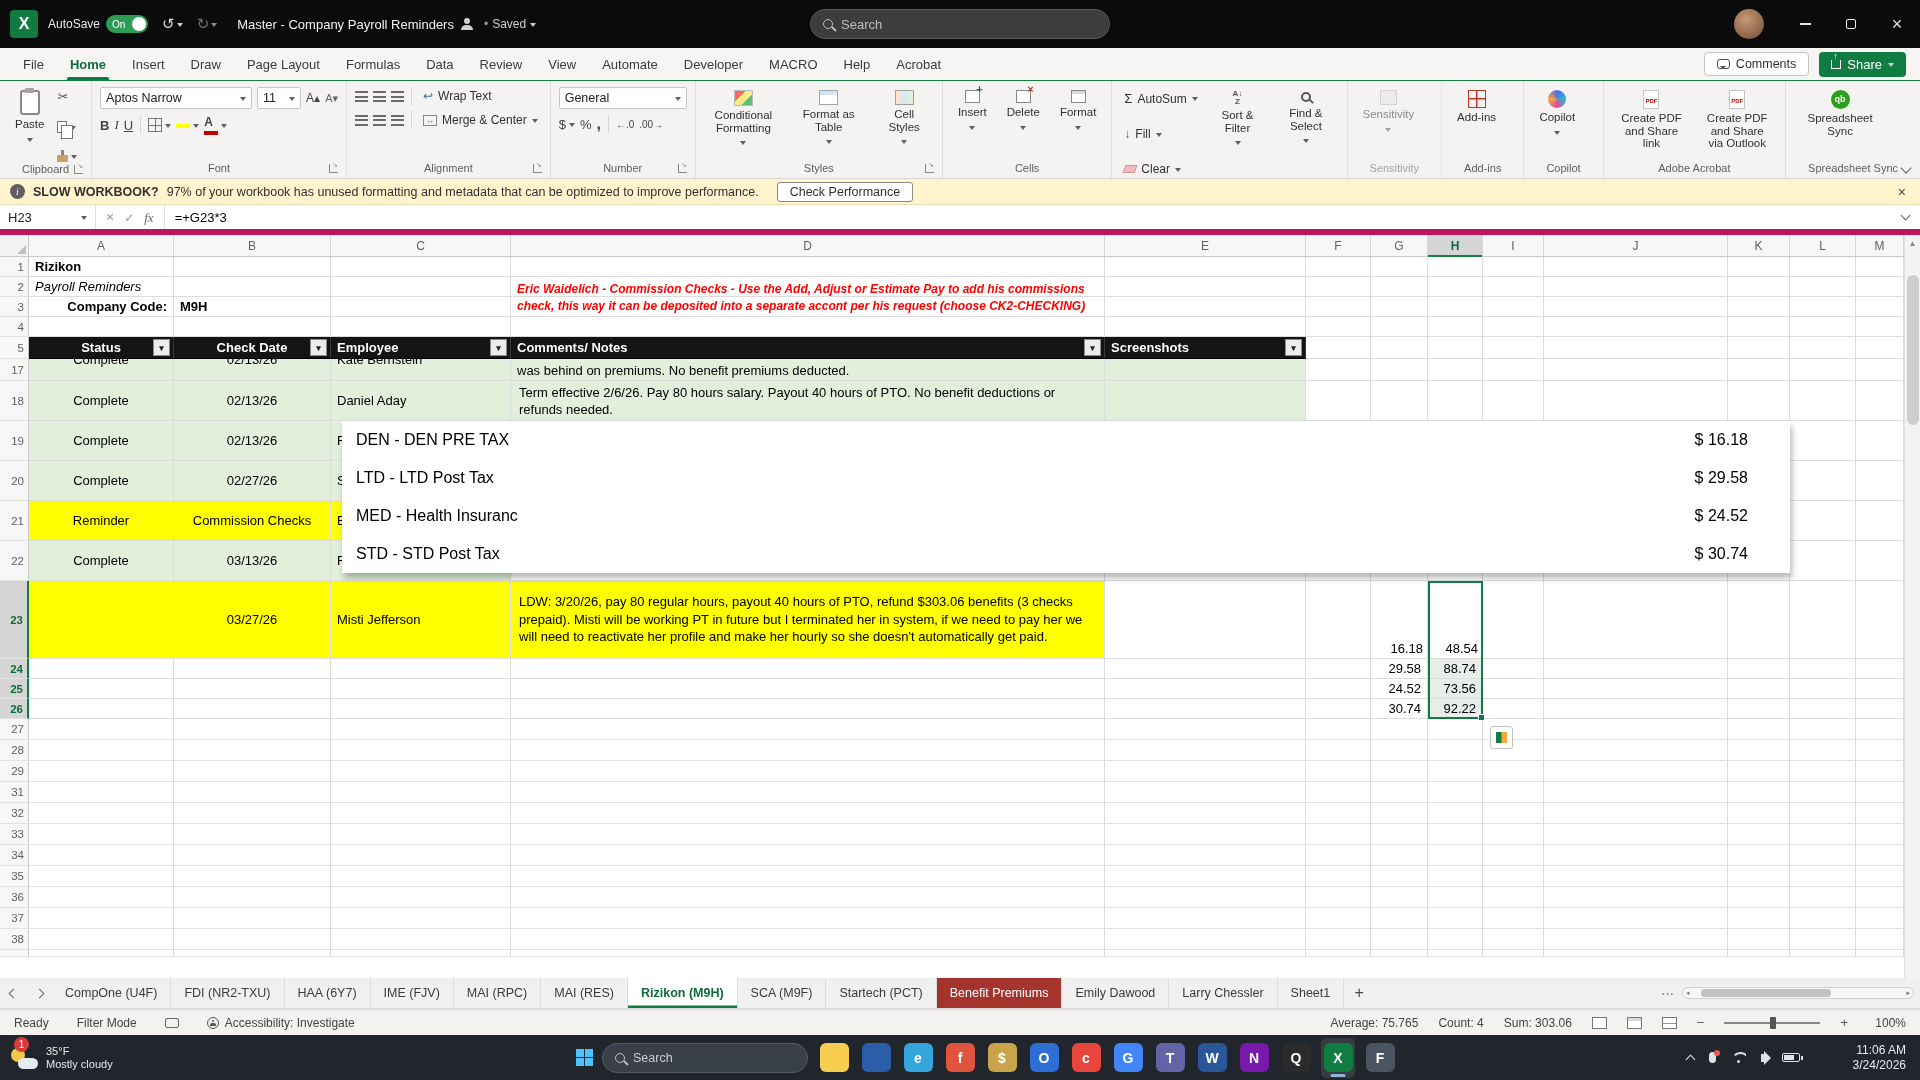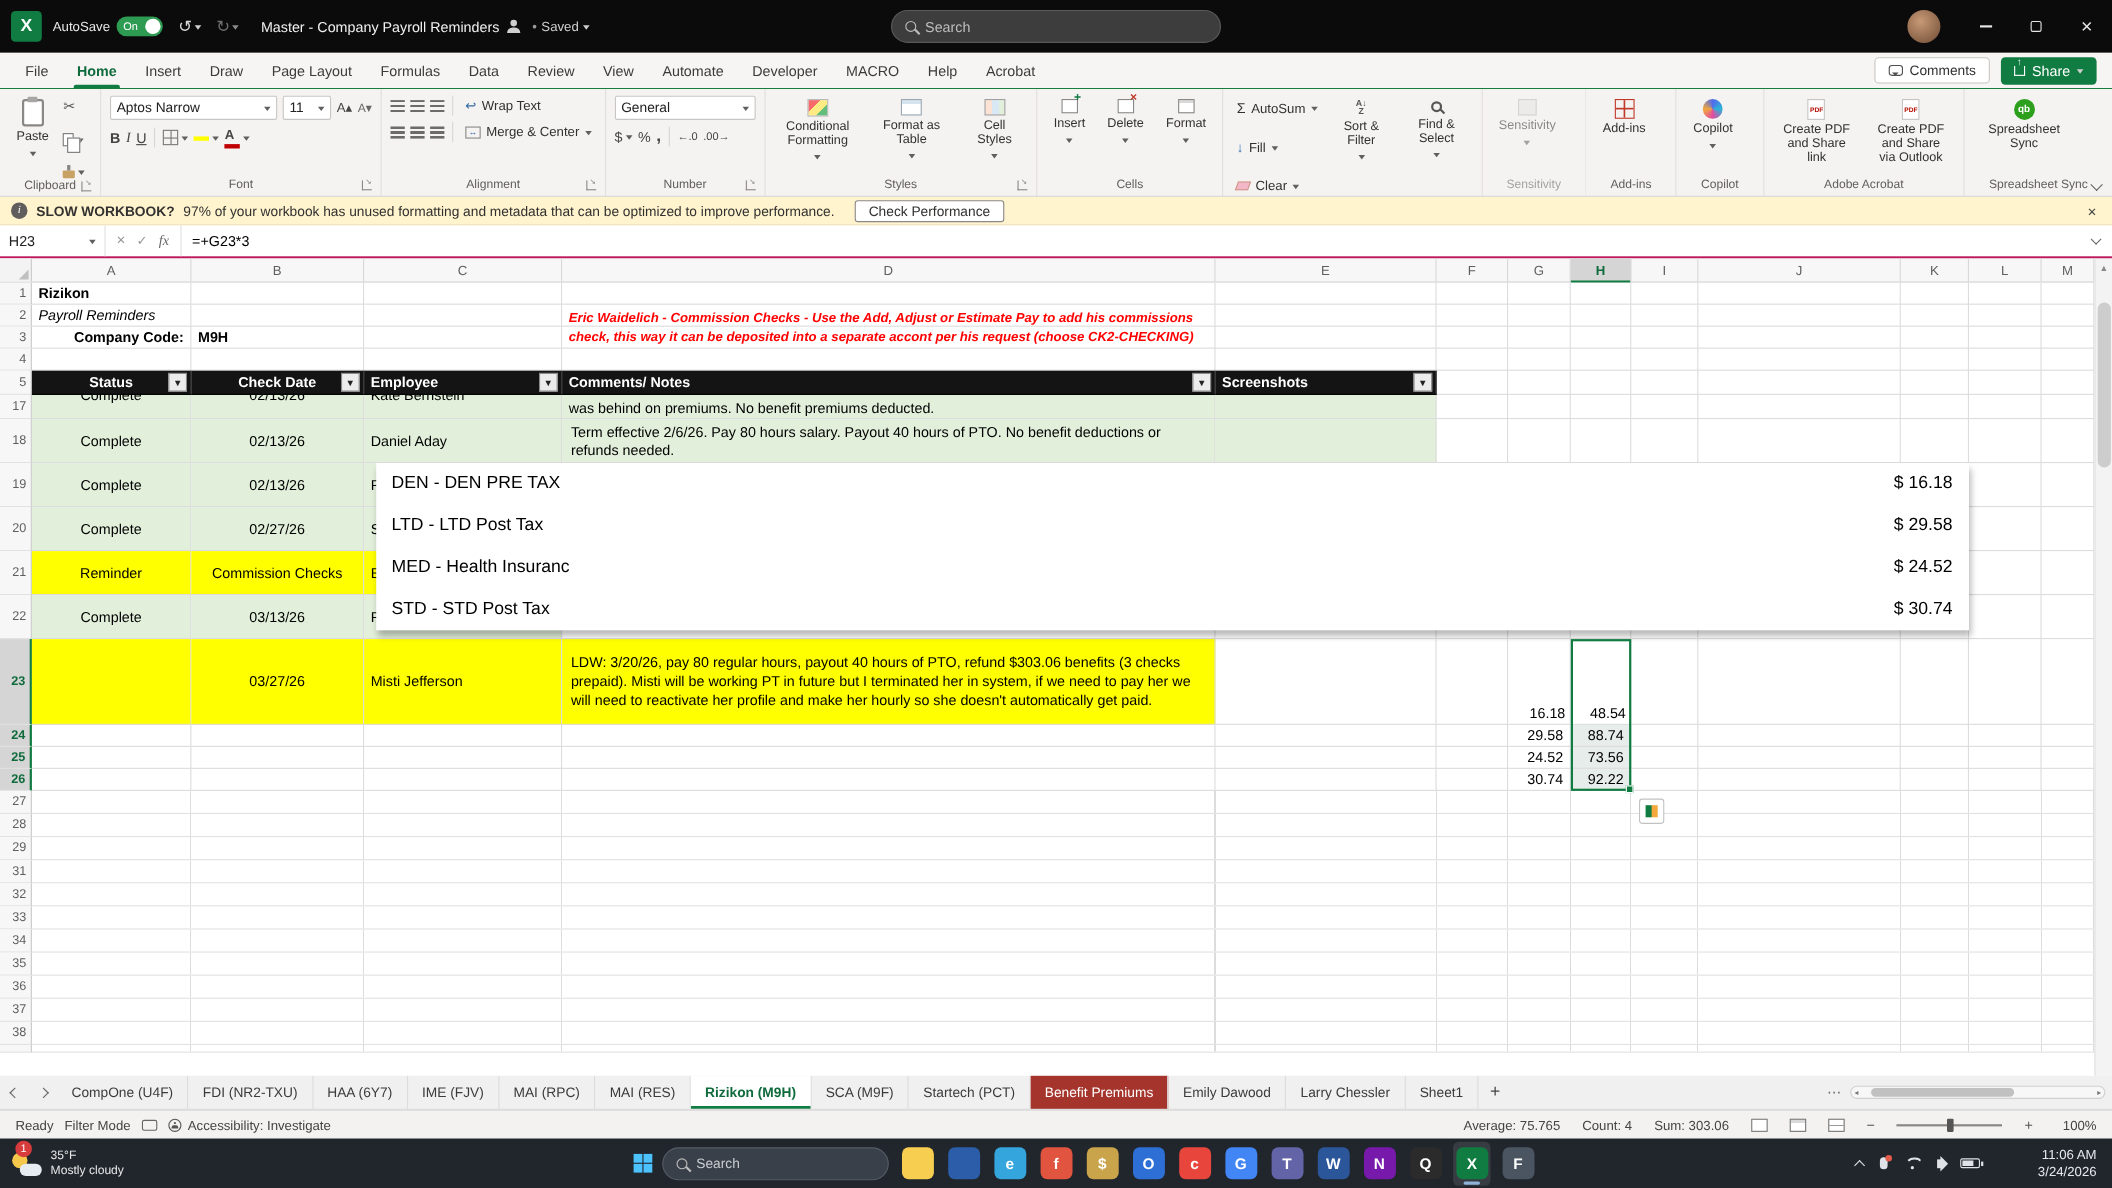--- a/index.html
+++ b/index.html
@@ -126,21 +126,21 @@
   
   .warnbar { position:absolute; top:179px; left:0; width:1920px; height:26px; background:#FFF4CE; display:flex; align-items:center; font-size:12.5px; color:#323130; padding-left:10px; gap:8px; border-bottom:1px solid #e8ddb5; }
   .ic-info{ width:15px; height:15px; border-radius:50%; background:#605e5c; color:#fff; font-size:10px; display:flex; align-items:center; justify-content:center; flex:0 0 auto; }
   .ic-info::before{ content:"i"; font-family:"Liberation Serif", serif; font-style:italic; }
   .warn-title{ font-weight:bold; }
   .warn-action{ border:1px solid #8a8886; background:#fff; border-radius:3px; padding:2px 12px; margin-left:10px; font-size:12.5px; }
   .warn-close{ margin-left:auto; margin-right:14px; font-size:14px; color:#444; }
   .warn-close::before{ content:"\00D7"; }
 
   
-  .formulabar { position:absolute; top:205px; left:0; width:1920px; height:30px; background:#fff; border-bottom:2px solid #be185d; display:flex; align-items:stretch; }
+  .formulabar { position:absolute; top:205px; left:0; width:1920px; height:30px; background:#fff; border-bottom:6px solid #be185d; display:flex; align-items:stretch; }
   .namebox { width:96px; display:flex; align-items:center; justify-content:space-between; padding:0 8px; font-size:13px; color:#222; border-right:1px solid #e1dfdd; }
   .fx-tools { display:flex; align-items:center; gap:10px; padding:0 10px; border-right:1px solid #e1dfdd; color:#999; }
   .fx-x::before{ content:"\00D7"; font-size:14px; }
   .fx-ck::before{ content:"\2713"; font-size:12px; }
   .fx-fx::before{ content:"fx"; font-style:italic; font-family:"Liberation Serif", serif; font-size:13px; color:#666; }
   .formula-text { flex:1; display:flex; align-items:center; padding-left:10px; font-size:13px; color:#000; }
   .fb-chev { width:30px; display:flex; align-items:center; justify-content:center; }
   .chev-dn{ width:7px; height:7px; border-right:1.5px solid #666; border-bottom:1.5px solid #666; transform:rotate(45deg); margin-top:-3px; }
 
   
@@ -176,21 +176,21 @@
   .evFull { width:1875px; border-bottom:1px solid #e2e2e2; background:
     linear-gradient(90deg, transparent 0 144px,#dcdcdc 144px 145px,transparent 145px 301px,#dcdcdc 301px 302px,transparent 302px 481px,#dcdcdc 481px 482px,transparent 482px 1075px,#dcdcdc 1075px 1076px,transparent 1076px 1276px,#dcdcdc 1276px 1277px,transparent 1277px 1341px,#dcdcdc 1341px 1342px,transparent 1342px 1398px,#dcdcdc 1398px 1399px,transparent 1399px 1453px,#dcdcdc 1453px 1454px,transparent 1454px 1514px,#dcdcdc 1514px 1515px,transparent 1515px 1698px,#dcdcdc 1698px 1699px,transparent 1699px 1760px,#dcdcdc 1760px 1761px,transparent 1761px 1826px,#dcdcdc 1826px 1827px,transparent 1827px 1874px,#dcdcdc 1874px 1875px); }
 
   
   .red-note { position:absolute; left:517px; top:281px; width:600px; font-size:12px; font-weight:bold; font-style:italic; color:#FF0000; line-height:16.5px; z-index:5; }
 
   
   .ovl { position:absolute; left:342px; top:421px; width:1448px; height:152px; background:#fff; box-shadow:2px 5px 6px rgba(0,0,0,.28); z-index:6; }
   .ovl-row { height:38px; display:flex; align-items:center; font-size:16px; color:#000; }
   .ovl-label { padding-left:14px; }
-  .ovl-amount { margin-left:auto; padding-right:15px; }
+  .ovl-amount { margin-left:auto; padding-right:42px; }
 
   
   .selbox-range { position:absolute; left:1428px; top:581px; width:55px; height:138px; border:2px solid #107C41; z-index:7; pointer-events:none; }
   .fillhandle { position:absolute; right:-4px; bottom:-4px; width:7px; height:7px; background:#107C41; border:1.5px solid #fff; }
   .qa-btn { position:absolute; left:1490px; top:726px; width:23px; height:23px; background:#fff; border:1px solid #c2c2c2; border-radius:3px; z-index:7; display:flex; align-items:center; justify-content:center; }
   .qa-btn::before{ content:""; width:11px; height:11px; background:linear-gradient(90deg,#107C41 0 5px,#F3A83B 6px); }
 
   
   .vscroll { position:absolute; top:235px; right:0; width:16px; height:743px; background:#f3f3f3; border-left:1px solid #e0e0e0; }
   .vs-up { height:16px; display:flex; align-items:center; justify-content:center; color:#888; font-size:8px; }
@@ -210,21 +210,21 @@
   .addsheet::before{ content:"+"; }
   .tabs-right { margin-left:auto; display:flex; align-items:center; gap:8px; padding-right:6px; }
   .dots::before{ content:"\22EF"; color:#666; font-size:13px; }
   .hscroll { width:232px; height:12px; background:#f7f7f7; border:1px solid #d0d0d0; border-radius:6px; position:relative; display:flex; align-items:center; justify-content:space-between; padding:0 3px; }
   .hs-thumb { position:absolute; left:18px; top:1px; width:130px; height:8px; background:#c1c1c1; border-radius:4px; }
   .hs-ar { font-size:7px; color:#777; z-index:1; }
   .hs-ar.l::before{ content:"\25C2"; } .hs-ar.r::before{ content:"\25B8"; }
 
   
   .statusbar { position:absolute; top:1009px; left:0; width:1920px; height:26px; background:#f3f2f1; border-top:1px solid #e1dfdd; display:flex; align-items:center; font-size:12px; color:#444; }
-  .sb-left { display:flex; align-items:center; gap:10px; padding-left:14px; }
+  .sb-left { display:flex; align-items:center; gap:28px; padding-left:14px; }
   .ic-kbd { width:14px; height:10px; border:1px solid #666; border-radius:2px; }
   .ic-acc { width:12px; height:12px; border:1.3px solid #555; border-radius:50%; position:relative; }
   .ic-acc::before{ content:""; position:absolute; left:4px; top:2px; width:2.5px; height:2.5px; border-radius:50%; background:#555; }
   .ic-acc::after{ content:""; position:absolute; left:2.5px; top:5.5px; width:5.5px; height:3px; border-radius:2px 2px 0 0; background:#555; }
   .sb-acc { display:flex; align-items:center; gap:6px; }
   .sb-right { margin-left:auto; display:flex; align-items:center; gap:20px; padding-right:14px; }
   .vicon { width:15px; height:12px; border:1px solid #777; background:#fff; }
   .vicon.page { background:linear-gradient(#d9d9d9 0 3px,#fff 3px); }
   .vicon.brk { background:linear-gradient(#fff 0 5px,#999 5px 6px,#fff 6px); }
   .zminus::before{ content:"\2212"; color:#555; font-size:13px; }

